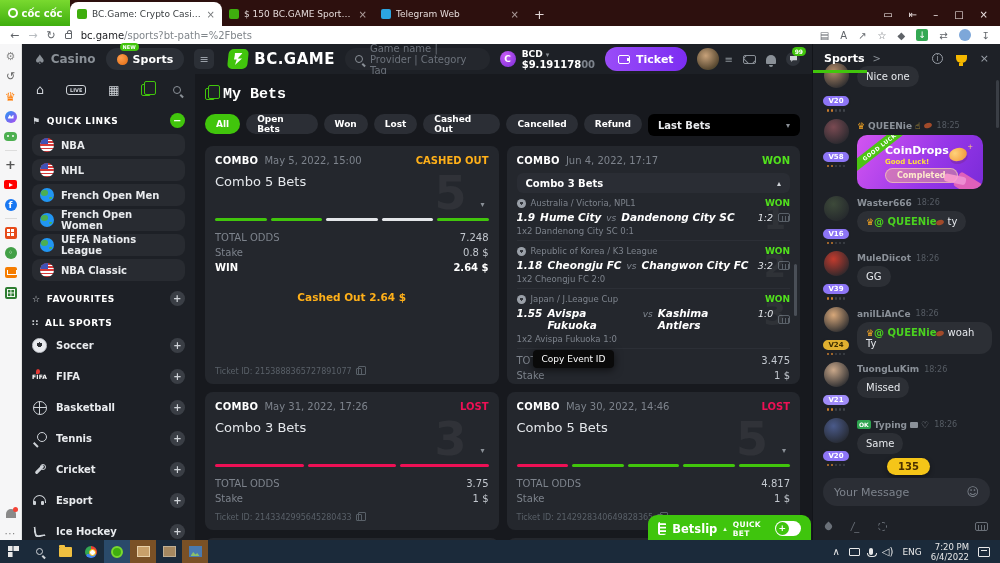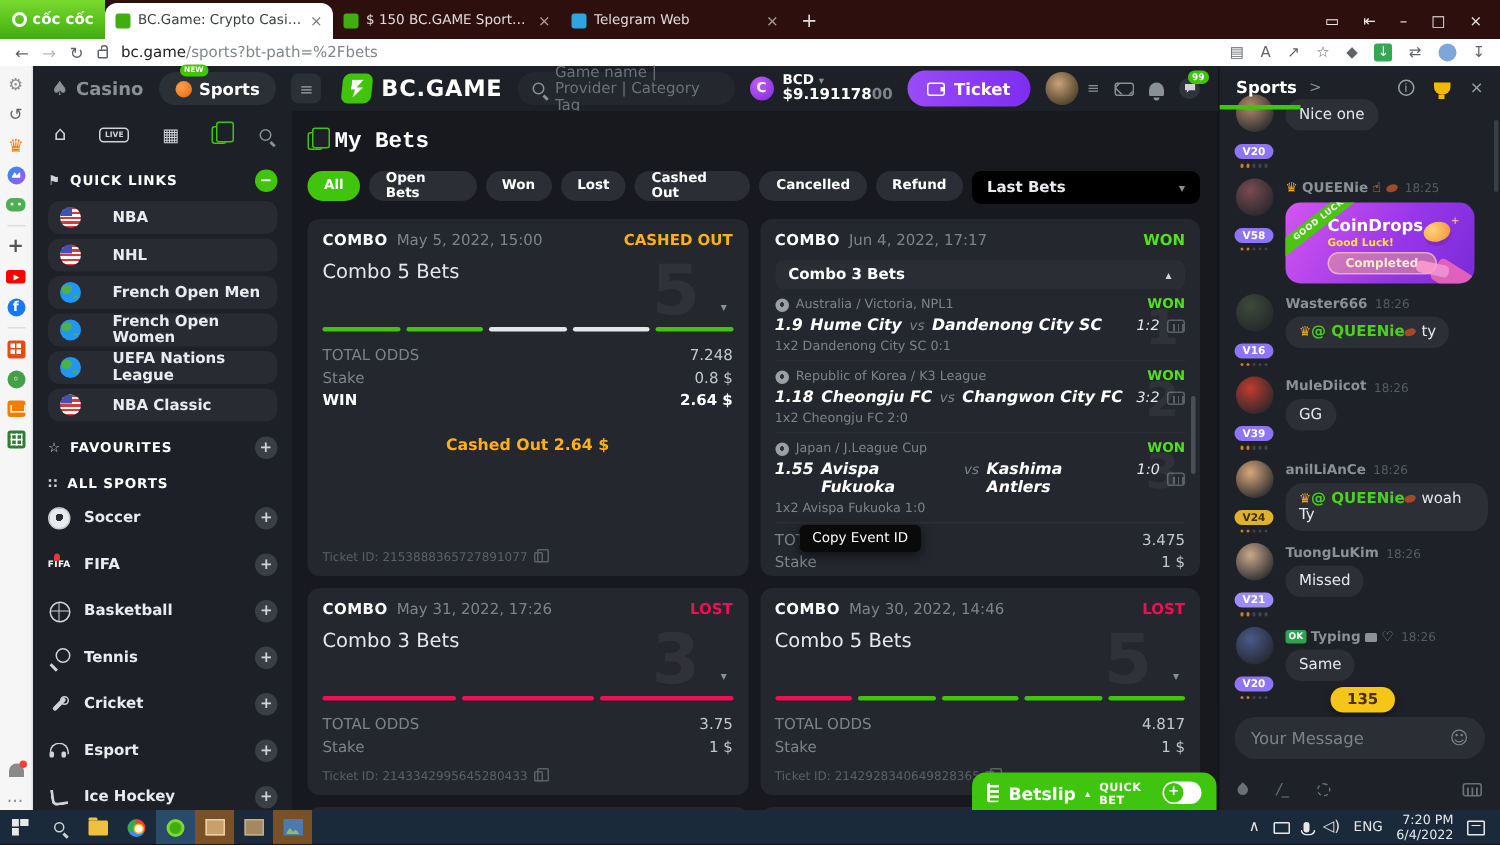--- a/index.html
+++ b/index.html
@@ -91,21 +91,21 @@
   .side-icons { display:flex; justify-content:space-between; align-items:center; padding:2px 4px 8px; color:#cfd3d8; }
   .ic-home { font-size:13px; }
   .ic-live { border:1px solid #cfd3d8; border-radius:3px; font-size:5px; font-weight:bold; padding:1px 3px; }
   .ic-cal { font-size:12px; }
   .docs { width:10px; height:12px; border:1.5px solid #41c50c; border-radius:2px; position:relative; }
   .docs::after { content:''; position:absolute; left:2px; top:-4px; width:10px; height:12px; border:1.5px solid #41c50c; border-radius:2px; background:#1d2026; }
   .sec-head { display:flex; align-items:center; gap:6px; color:#fff; font-weight:bold; font-size:9px; letter-spacing:.6px; margin:8px 0 6px; }
   .sec-head .ctl { margin-left:auto; width:15px; height:15px; border-radius:50%; color:#fff; font-size:10px; display:flex; align-items:center; justify-content:center; }
   .ctl.minus { background:#41c50c; }
   .ctl.plus-g { background:#3a3e45; color:#cfd3d8; }
-  .qlink { background:#282b31; border-radius:8px; height:22px; display:flex; align-items:center; gap:21px; padding:0 8px; margin-bottom:3px; color:#e9ebee; font-size:10px; font-weight:bold; }
+  .qlink { background:#282b31; border-radius:8px; height:22px; display:flex; align-items:center; gap:7px; padding:0 8px; margin-bottom:3px; color:#e9ebee; font-size:10px; font-weight:bold; }
   .flag { width:14px; height:14px; border-radius:50%; overflow:hidden; position:relative; flex:none; }
   .flag.us { background:repeating-linear-gradient(180deg,#d63a3a 0 1.6px,#fff 1.6px 3.2px); }
   .flag.us::after { content:''; position:absolute; left:0; top:0; width:58%; height:46%; background:#3f51b5; }
   .flag.globe { background:#2196f3; }
   .flag.globe::after { content:''; position:absolute; left:1px; top:2px; width:7px; height:6px; background:#4caf50; border-radius:50% 40% 60% 50%; box-shadow:6px 5px 0 -2px #4caf50; }
   .sport-row { display:flex; align-items:center; gap:9px; height:23px; margin-bottom:8px; color:#e9ebee; font-size:10px; font-weight:bold; }
   .sport-row .plus-c { margin-left:auto; width:15px; height:15px; border-radius:50%; background:#3a3e45; color:#cfd3d8; font-size:10px; display:flex; align-items:center; justify-content:center; }
   .sp-ic { width:15px; height:15px; flex:none; position:relative; display:flex; align-items:center; justify-content:center; }
   .sp-soccer::before { content:''; width:13px; height:13px; border-radius:50%; background:radial-gradient(circle at 50% 45%, #2b2e33 0 2.5px, #e8eaee 2.5px); border:1px solid #c9cdd3; }
   .sp-fifa { color:#fff; font-size:6px; font-weight:800; letter-spacing:.2px; }

